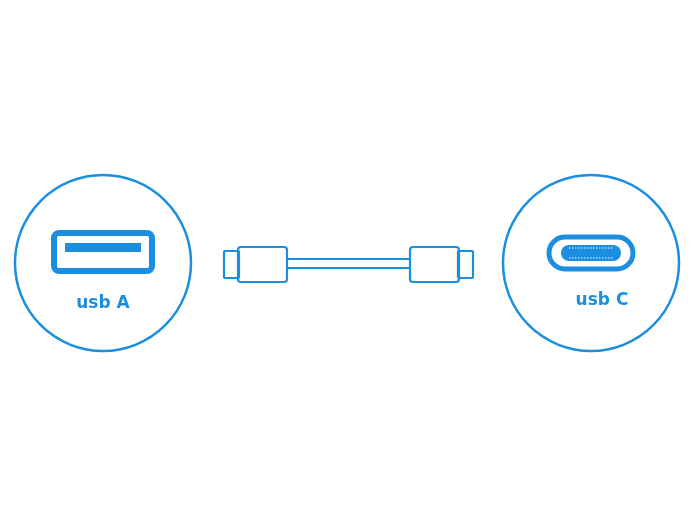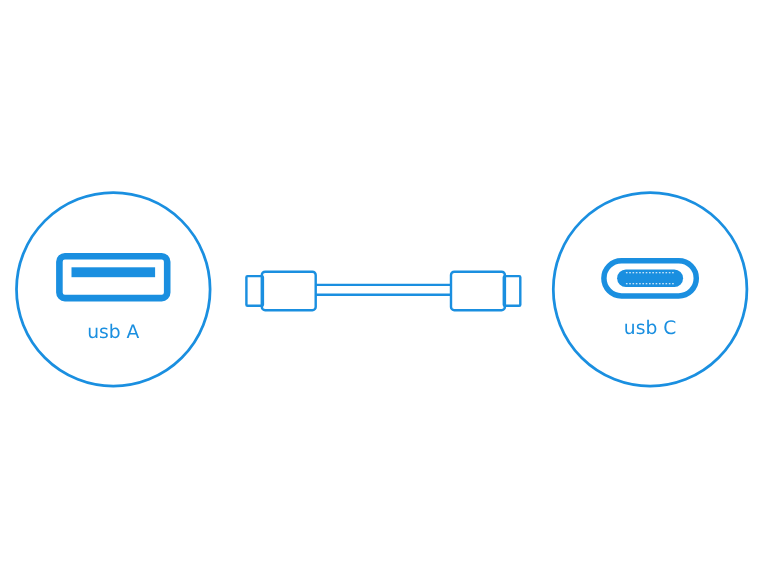--- a/index.html
+++ b/index.html
@@ -1,18 +1,18 @@
 <!DOCTYPE html>
 <html><head>
 <meta charset="utf-8">
 <style>
   html,body{margin:0;padding:0;background:#ffffff;}
   body{width:700px;height:525px;position:relative;overflow:hidden;font-family:"DejaVu Sans","Liberation Sans",sans-serif;}
   svg{position:absolute;left:0;top:0;}
-  .label{position:absolute;font-weight:normal;font-size:17px;color:#1a8fe0;text-align:center;width:120px;}
+  .label{position:absolute;font-weight:bold;font-size:17px;color:#1a8fe0;text-align:center;width:120px;}
 </style>
 </head>
 <body>
 
 <svg width="700" height="525" viewBox="0 0 700 525">
 
   <circle cx="103" cy="263" r="88" fill="none" stroke="#1a8fe0" stroke-width="2.5"></circle>
 
   <g>
     <rect x="54" y="233" width="98" height="38" rx="5" fill="none" stroke="#1a8fe0" stroke-width="6"></rect>
@@ -32,13 +32,13 @@
     <rect x="224" y="251" width="15" height="27" rx="1"></rect>
     <rect x="238" y="247" width="49" height="35" rx="3"></rect>
     <line x1="287" y1="259" x2="410" y2="259"></line>
     <line x1="287" y1="268" x2="410" y2="268"></line>
     <rect x="410" y="247" width="49" height="35" rx="3"></rect>
     <rect x="458" y="251" width="15" height="27" rx="1"></rect>
   </g>
 </svg>
 
 <div class="label" style="left:43px;top:292px;">usb A</div>
-<div class="label" style="left:531px;top:289px;">usb C</div>
+<div class="label" style="left:542px;top:289px;">usb C</div>
 
 </body></html>

